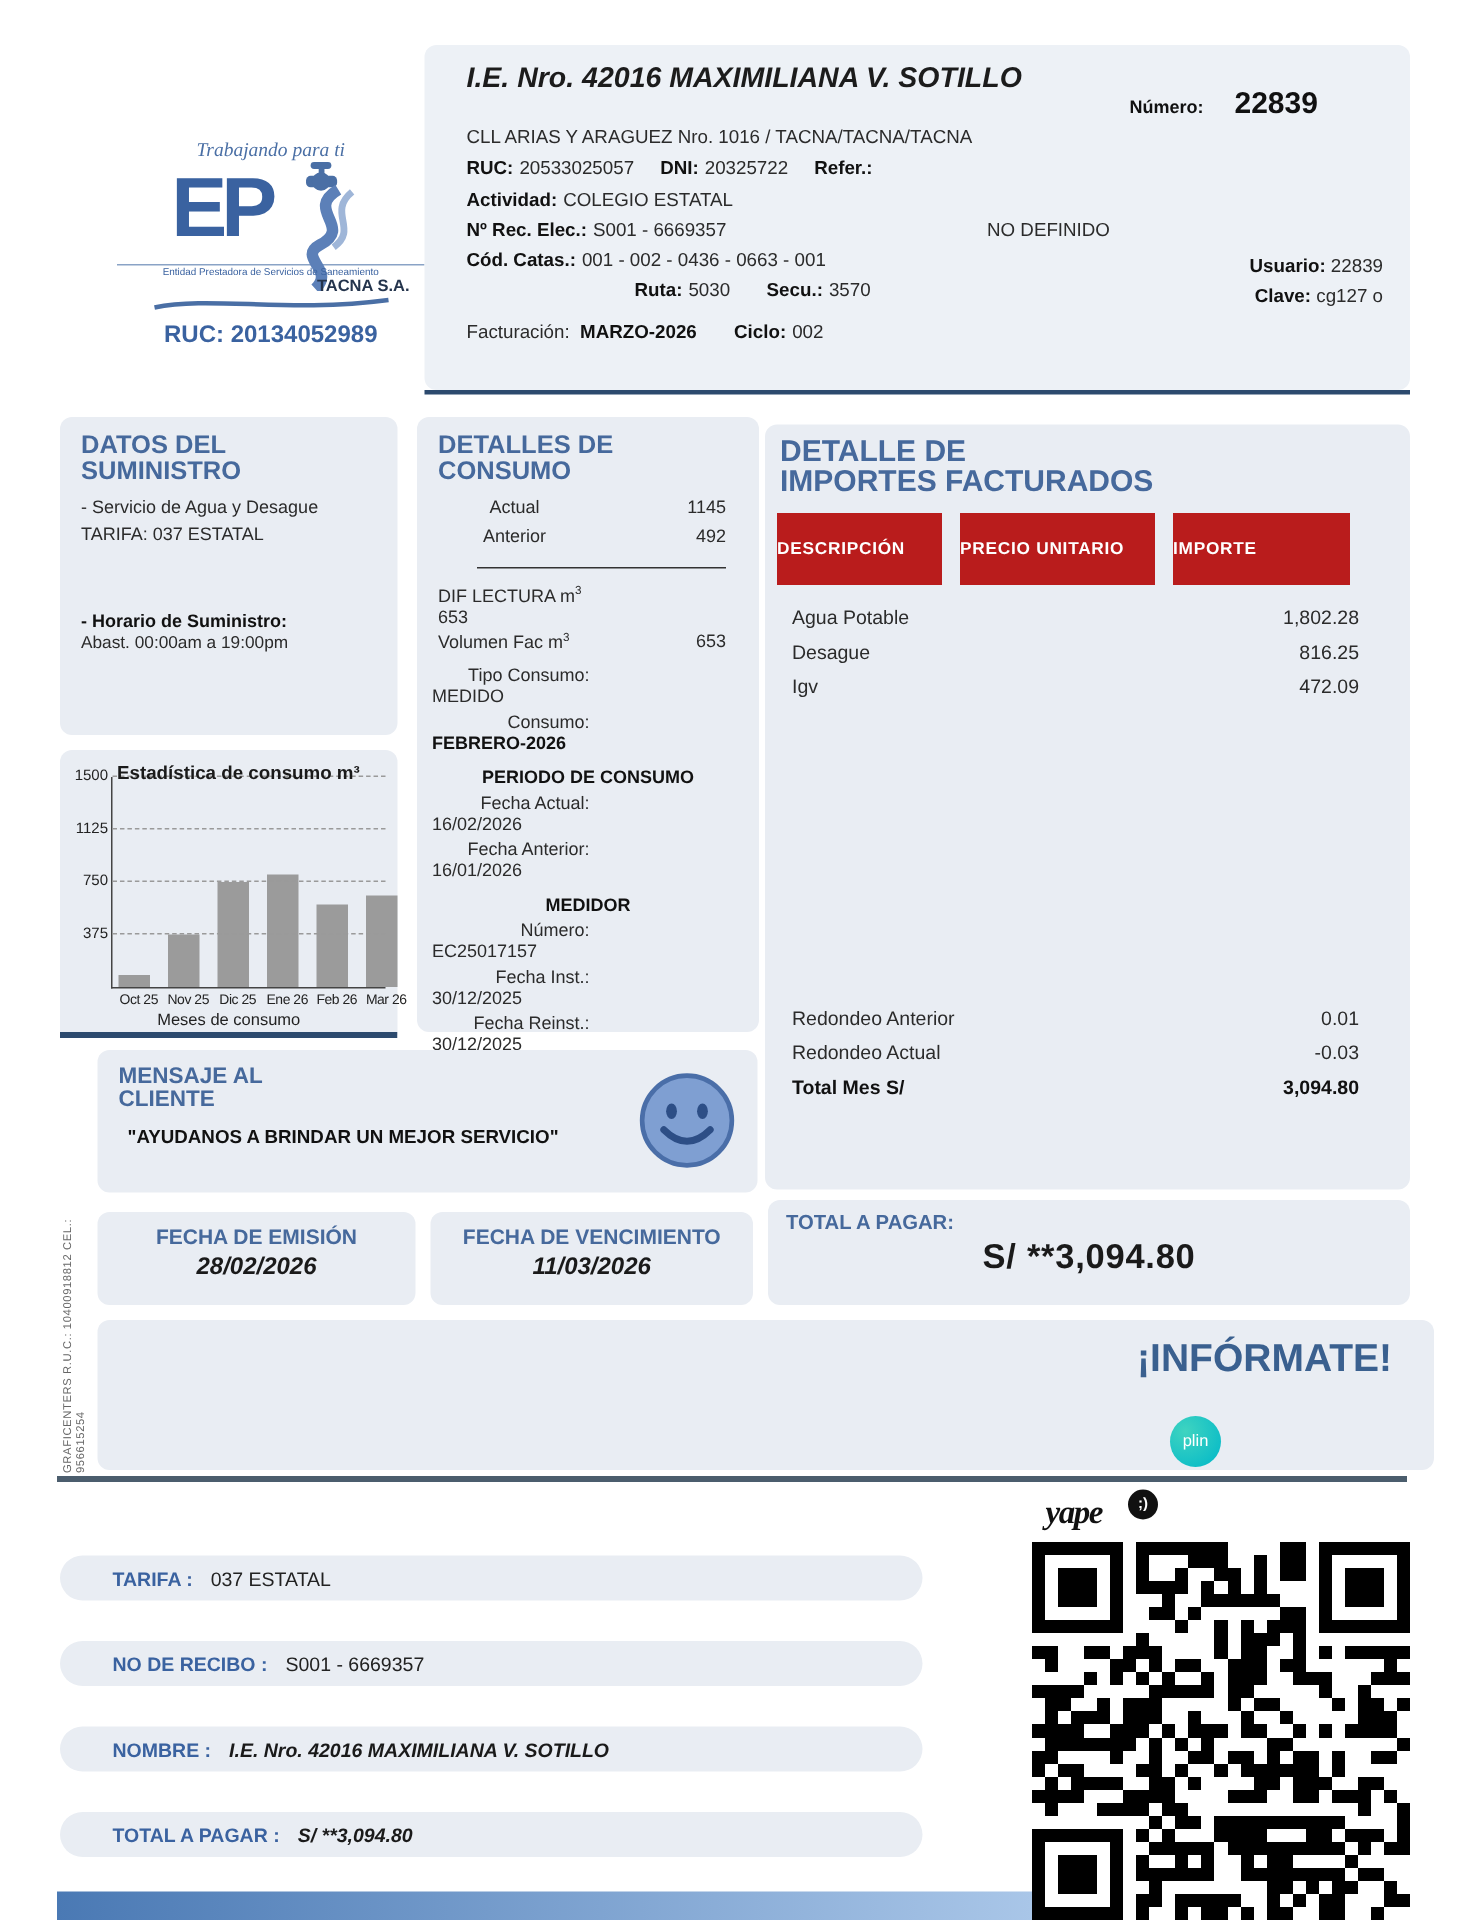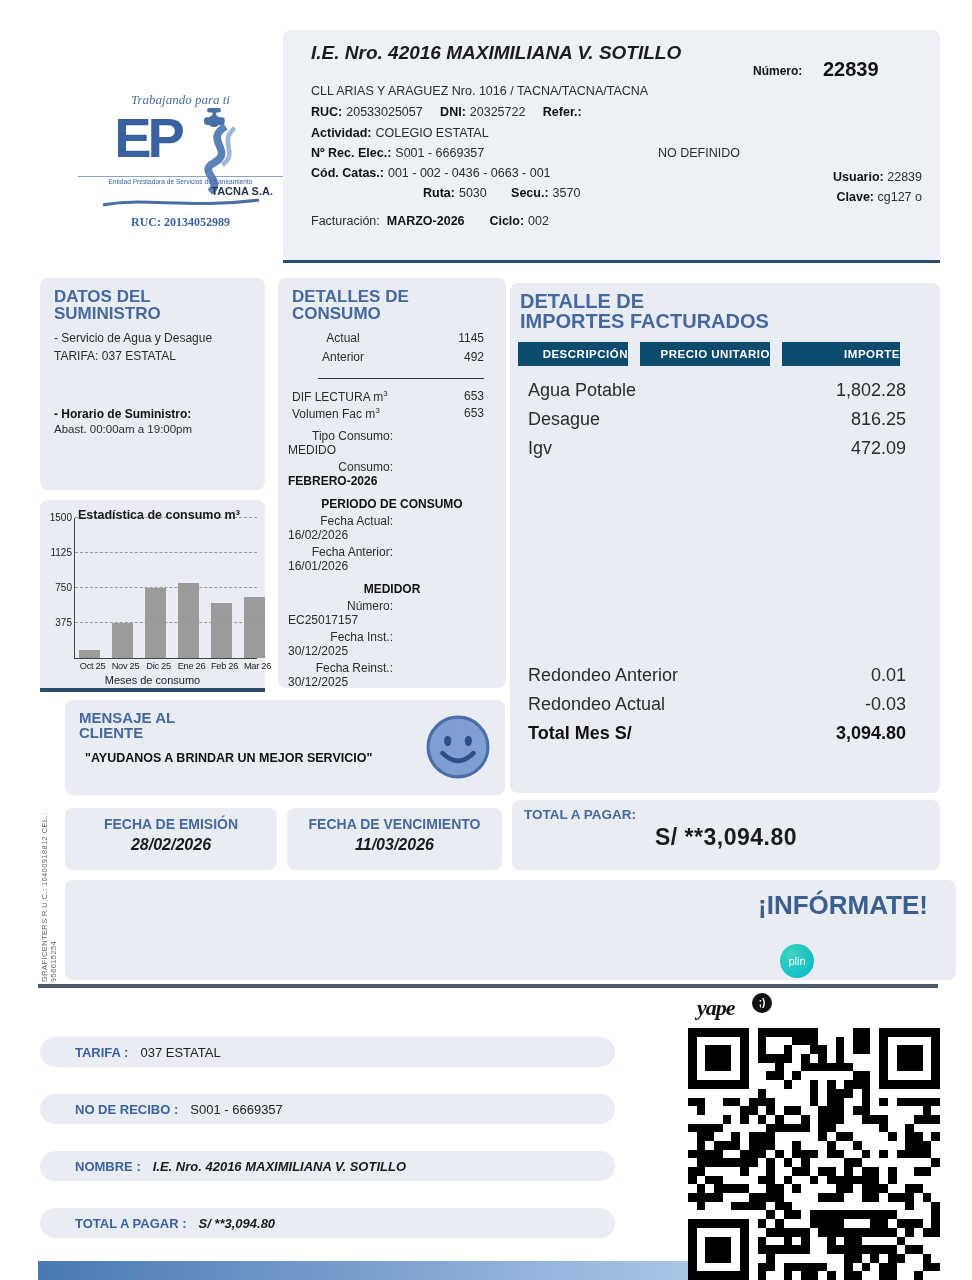--- a/index.html
+++ b/index.html
@@ -9,21 +9,21 @@
   .sec-title{color:#46699c;font-weight:bold;line-height:1.02;}
   b,.b{color:#111;}
   
   .logo{position:absolute;left:78px;top:92px;width:205px;text-align:center;}
   .logo .tagline{font-family:"Liberation Serif",serif;font-style:italic;color:#4a6fa5;font-size:13px;}
   .logo-row{display:flex;justify-content:center;align-items:flex-start;height:72px;}
   .logo-ep{font-size:56px;font-weight:800;color:#3a62a0;letter-spacing:-4px;line-height:60px;}
   .logo .subtitle{font-size:6.6px;color:#3a62a0;border-top:1px solid #8aa3c6;padding-top:1px;margin-top:-4px;}
   .logo .company{font-size:11px;font-weight:bold;color:#24344c;text-align:right;padding-right:10px;}
   .logo .swoosh{display:block;margin:0 auto;}
-  .logo .ruc{font-size:12px;font-weight:bold;color:#3a62a0;margin-top:6px;font-family:Liberation Serif, serif;}
+  .logo .ruc{font-size:16px;font-weight:bold;color:#3a62a0;margin-top:6px;}
   
   .hdr{left:283px;top:30px;width:657px;height:230px;background:#edf1f6;font-size:12.5px;}
   .hdr-title{position:absolute;left:28px;top:12px;font-size:19px;font-weight:bold;font-style:italic;color:#1c1c1c;}
   .hdr-line{position:absolute;left:28px;white-space:nowrap;}
   .hdr-line b{margin-right:4px;}
   .hdr-codigo{position:absolute;left:470px;top:34px;font-weight:bold;font-size:12px;color:#111;}
   .hdr-codigo-val{position:absolute;left:540px;top:28px;font-weight:bold;font-size:20px;color:#111;}
   .hdr-right{position:absolute;right:18px;text-align:right;font-size:12.5px;white-space:nowrap;}
   .hdr-underline{position:absolute;left:283px;top:260px;width:657px;height:3px;background:#2c4a6e;}
   
@@ -51,24 +51,24 @@
   .kv.lead .k{text-align:center;width:130px;}
   .rule{border-top:1.5px solid #333;margin:14px 22px 10px 40px;}
   .center-b{text-align:center;font-weight:bold;color:#111;margin-top:9px;}
   .kv2{display:flex;margin-top:3px;flex-direction:column;}
   .kv2 .k{width:115px;text-align:right;}
   .kv2 .v{margin-left:10px;}
   
   .imp{left:510px;top:283px;width:430px;height:510px;}
   .imp .sec-title{font-size:20px;margin:8px 0 10px 10px;}
   .chips{display:flex;gap:12px;margin:4px 8px 0 8px;}
-  .chip{background:#0c4a6e;color:#fff;font-weight:bold;font-size:11.5px;text-align:right;
-        padding:6px 0;letter-spacing:0.5px;}
+  .chip{background:#b91c1c;color:#fff;font-weight:bold;font-size:11.5px;text-align:left;
+        padding:18px 0;letter-spacing:0.5px;}
   .chip1{width:110px;}.chip2{width:130px;}.chip3{width:118px;}
-  .imp-rows{margin-top:14px;font-size:18px;}
+  .imp-rows{margin-top:14px;font-size:13px;}
   .imp-row{display:flex;justify-content:space-between;padding:0 34px 0 18px;margin-bottom:8px;}
   .imp-spacer{height:198px;}
   .imp-row.total{font-weight:bold;color:#111;}
   
   .msg{left:65px;top:700px;width:440px;height:95px;}
   .msg .sec-title{font-size:15px;margin:10px 0 10px 14px;}
   .msg .quote{font-size:12.5px;font-weight:bold;color:#111;margin-left:20px;}
   .smiley{position:absolute;left:360px;top:14px;}
   
   .fem{left:65px;top:808px;width:212px;height:62px;text-align:center;}
@@ -218,21 +218,21 @@
     </div>
     <div class="kv lead">
       <span class="k">Actual</span>
         <span>1145</span>
     </div>
     <div class="kv lead">
       <span class="k">Anterior</span>
         <span>492</span>
     </div>
     <div class="rule"></div>
-    <div class="kv" style="padding-left:14px;">
+    <div class="kv" style="padding-left:14px;flex-direction:column;">
       <span><span>DIF LECTURA m</span><sup>3</sup></span>
         <span>653</span>
     </div>
     <div class="kv" style="padding-left:14px;margin-top:2px;">
       <span><span>Volumen Fac m</span><sup>3</sup></span>
         <span>653</span>
     </div>
     <div class="kv2" style="margin-top:8px;">
       <span class="k">Tipo Consumo:</span>
         <span class="v">MEDIDO</span>

